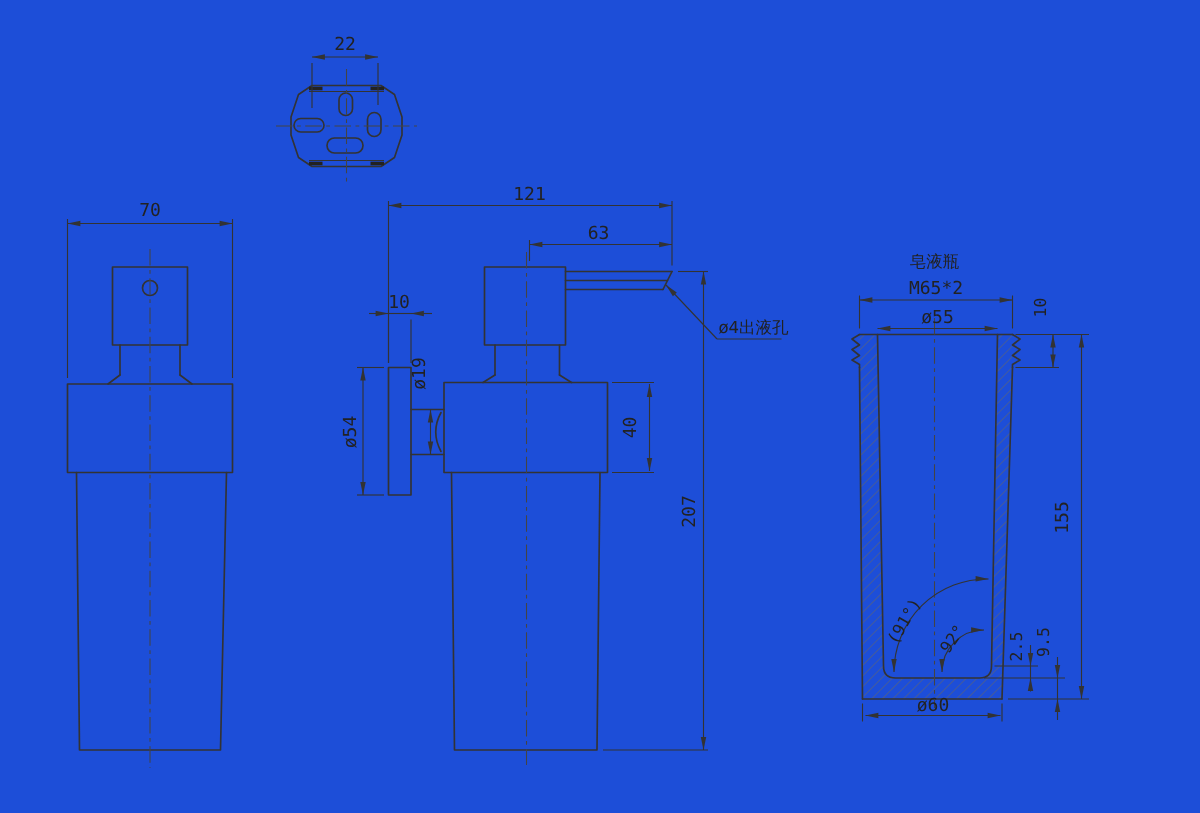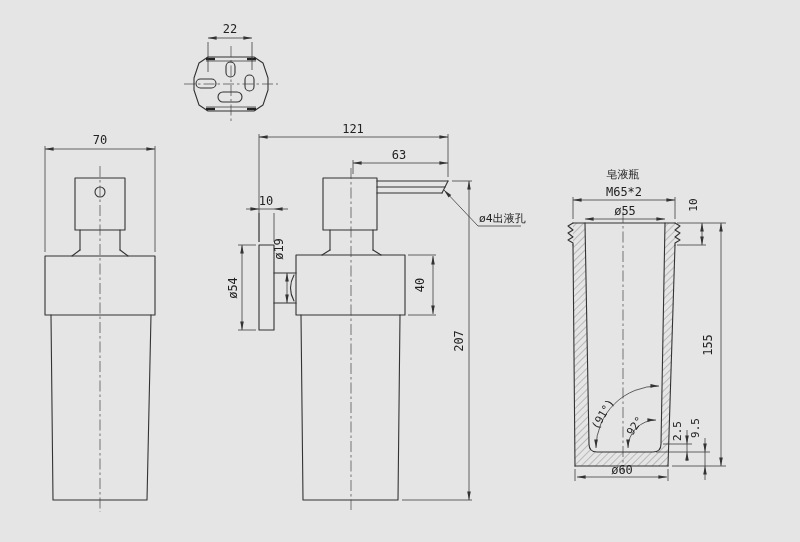--- a/index.html
+++ b/index.html
@@ -1,16 +1,16 @@
 <!DOCTYPE html>
 <html><head>
 <meta charset="utf-8">
 <style>
   html,body{margin:0;padding:0;background:#fff;}
-  .sheet{position:relative;width:800px;height:542px;background:#e5e5e5;overflow:hidden;}
+  .sheet{position:relative;width:800px;height:542px;background:#1d4ed8;overflow:hidden;}
   svg{position:absolute;inset:0;}
   .ol{stroke:#333;stroke-width:1.1;fill:none;stroke-linejoin:round;stroke-linecap:round;}
   .thin{stroke:#333;stroke-width:0.75;fill:none;}
   .cl{stroke:#444;stroke-width:0.7;fill:none;stroke-dasharray:11 3 2.5 3;}
   .tick{stroke:#222;stroke-width:2.4;fill:none;}
   .dim{font-family:"DejaVu Sans Mono",monospace;font-size:12px;fill:#222;}
   .dims{font-family:"DejaVu Sans Mono",monospace;font-size:11px;fill:#222;}
   .cjk{font-family:"DejaVu Sans","Liberation Sans",sans-serif;font-size:11px;fill:#222;}
 </style>
 </head>

